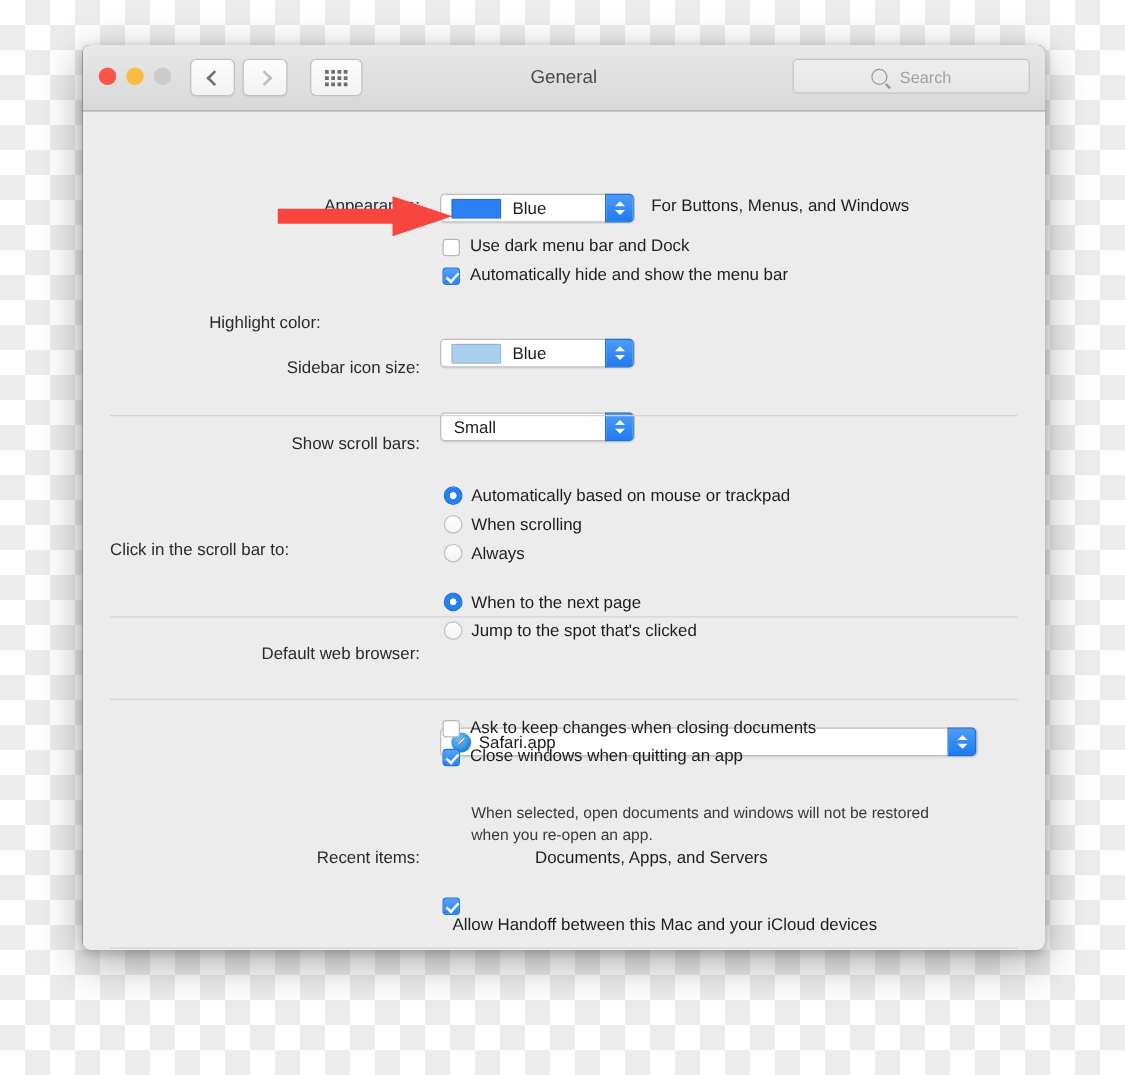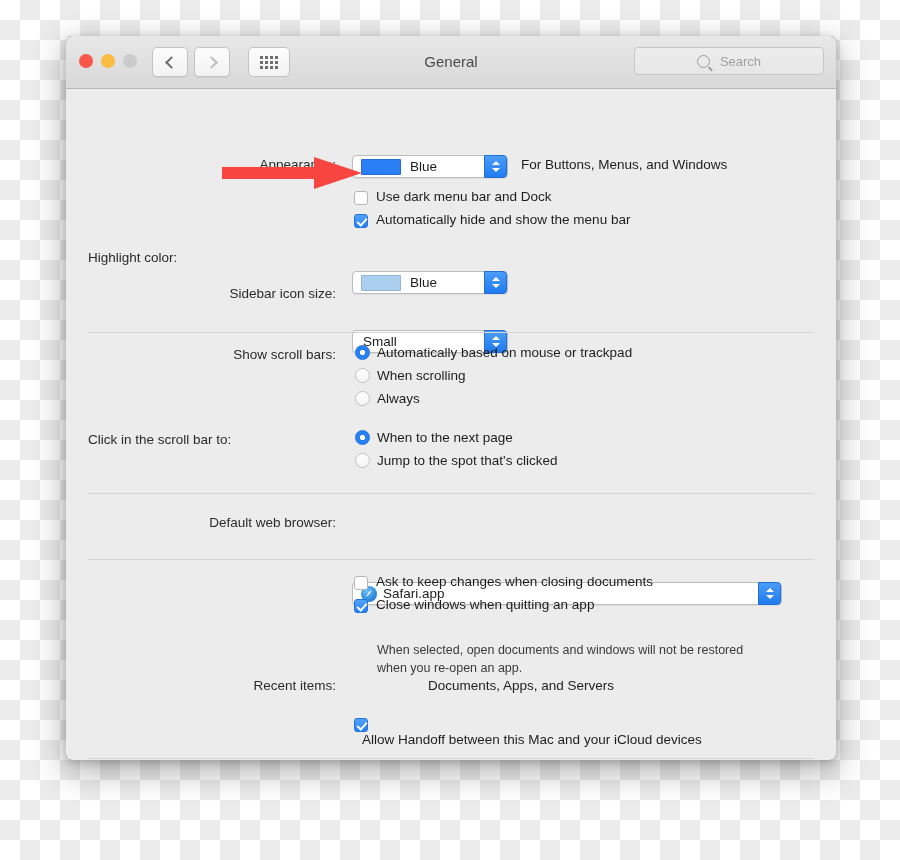--- a/index.html
+++ b/index.html
@@ -156,21 +156,21 @@
   .cb.on::after {
     content: '';
     position: absolute; left: 4px; top: 1px;
     width: 4px; height: 8px;
     border: solid #ffffff; border-width: 0 2px 2px 0;
     transform: rotate(42deg);
   }
   .cbl { margin-left: 8px; color: #1d1d1d; }
 
   
-  .rdrow { position: absolute; display: flex; align-items: center; }
+  .rdrow { position: absolute; display: flex; align-items: center; margin-top: 44px; }
   .rd {
     width: 15px; height: 15px; border-radius: 50%;
     border: 1px solid #c0c0c0;
     background: linear-gradient(to bottom, #ffffff, #f4f4f4);
     box-sizing: border-box; flex: none;
   }
   .rd.on {
     background: radial-gradient(circle at 50% 50%, #ffffff 0 2.6px, #2680f4 2.9px 100%);
     border-color: #2273dd;
   }
@@ -269,21 +269,21 @@
     <div class="cbrow" style="left:288px; top:100px;">
       <span class="cb"></span>
       <span class="cbl">Use dark menu bar and Dock</span>
     </div>
 
     <div class="cbrow" style="left:288px; top:123px;">
       <span class="cb on"></span>
       <span class="cbl">Automatically hide and show the menu bar</span>
     </div>
 
-    <div class="row" style="left:22px; top:161px; width:248px; justify-content:flex-start;">
+    <div class="row" style="left:22px; top:161px; width:248px; justify-content:center;">
       <span class="lbl">Highlight color:</span>
     </div>
     <div class="popup" style="left:286px; top:159px; width:156px;">
       <span class="swatch" style="background:#aacfef;"></span>
       <span class="pval">Blue</span>
       <span class="stepper">
         <i class="sarrow up"></i>
           <i class="sarrow down"></i>
       </span>
     </div>

